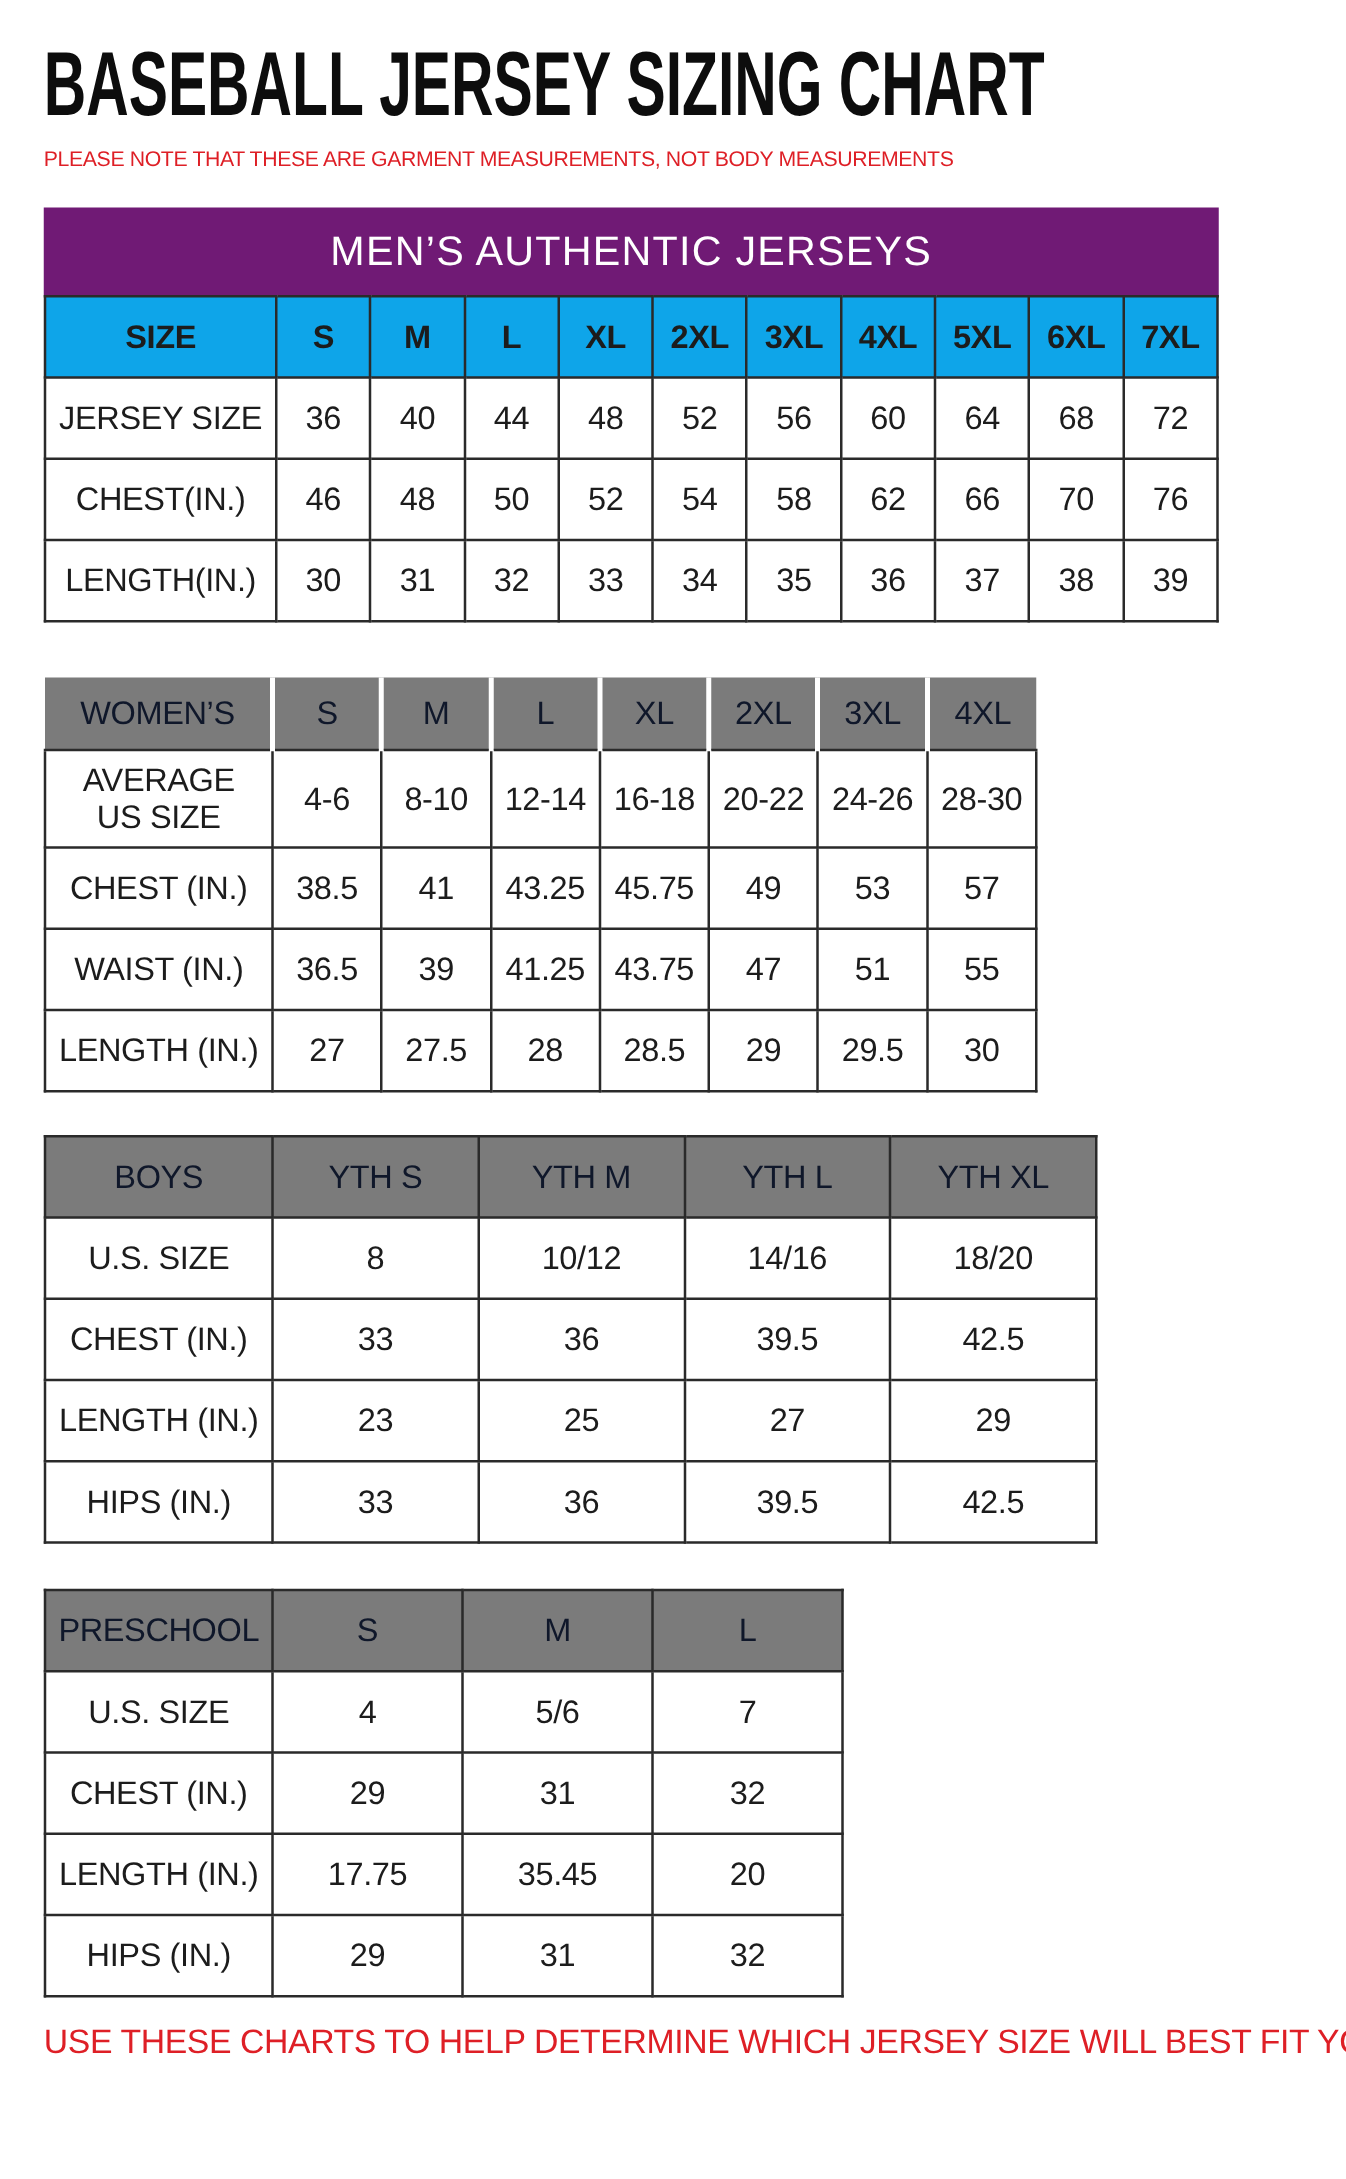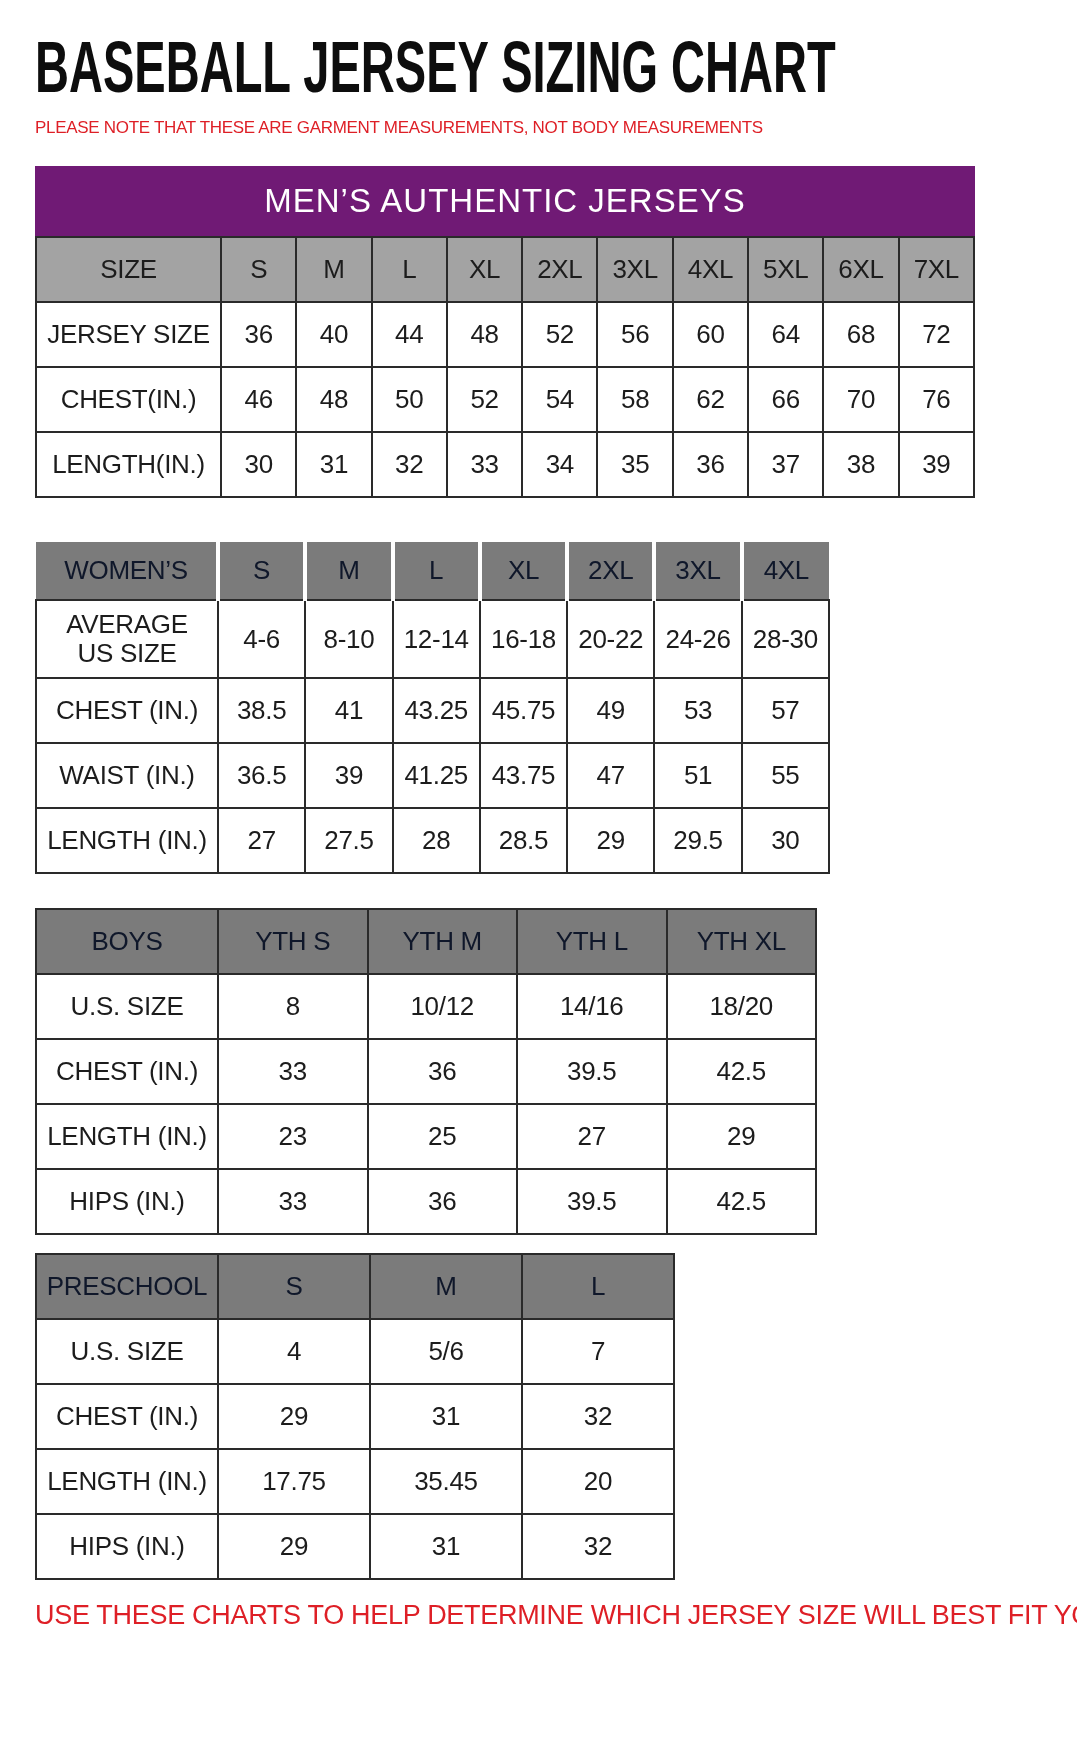--- a/index.html
+++ b/index.html
@@ -44,37 +44,37 @@
   tr.head-row th { background:#7b7b7b; color:#0f172a; }
 
   
   .banner {
     margin-top:28px; width:940px; height:70px;
     background:#701a75; color:#ffffff;
     display:flex; align-items:center; justify-content:center;
     font-size:33px; letter-spacing:1px;
   }
   table.mens { width:940px; }
-  table.mens tr.head-row th { background:#a3a3a3; color:#1c1c1c; }
+  table.mens tr.head-row th { background:#0ea5e9; color:#1c1c1c;font-weight:bold; }
 
   
   table.womens { margin-top:44px; width:795px; }
   table.womens tr.head-row { height:58px; }
   table.womens tr.head-row th {
     border-color:#ffffff; border-width:0 4px;
     border-bottom:2px solid #2a2a2a;
   }
   table.womens tr.head-row th:first-child { border-left:none; }
   table.womens tr.head-row th:last-child { border-right:none; }
   table.womens tbody tr:nth-child(2) { height:78px; }
   table.womens tbody tr:nth-child(2) th:first-child { padding:0 22px; line-height:1.1; }
 
   
-  table.boys { margin-top:34px; width:782px; }
-  table.preschool { margin-top:18px; width:640px;padding-left:15px; }
+  table.boys { margin-top:34px; width:843px; }
+  table.preschool { margin-top:36px; width:640px;padding-left:15px; }
 </style>
 </head>
 <body>
 
 <div class="title-wrap">
   <h1 class="page-title">BASEBALL JERSEY SIZING CHART</h1>
 </div>
 
 <p class="red-note">PLEASE NOTE THAT THESE ARE GARMENT MEASUREMENTS, NOT BODY MEASUREMENTS</p>
 

